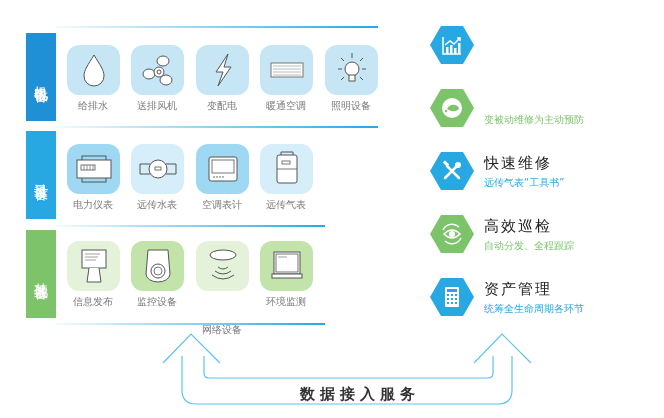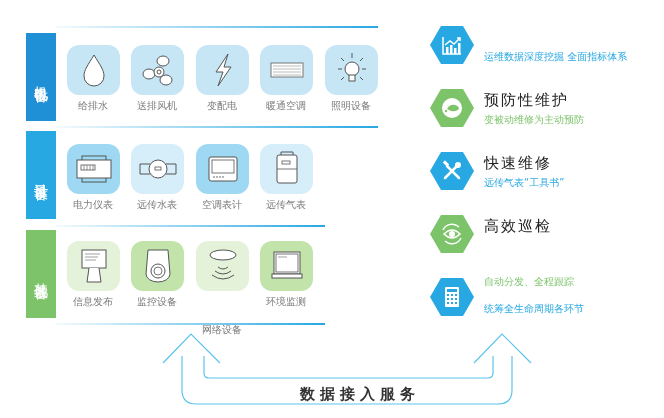--- a/index.html
+++ b/index.html
@@ -201,35 +201,33 @@
       <svg class="i" viewBox="0 0 22 22">
         <path d="M2 3 L2 20 L20 20" fill="none" stroke="#fff" stroke-width="1.5"></path>
         <rect x="5" y="13" width="2.5" height="7" fill="#fff"></rect>
         <rect x="9" y="11" width="2.5" height="9" fill="#fff"></rect>
         <rect x="13" y="14" width="2.5" height="6" fill="#fff"></rect>
         <rect x="17" y="9" width="2.5" height="11" fill="#fff"></rect>
         <path d="M4 11 L9 7 L13 10 L19 4" fill="none" stroke="#fff" stroke-width="1.5"></path>
         <path d="M16 4 L19 4 L19 7" fill="none" stroke="#fff" stroke-width="1.5"></path>
       </svg>
     </div>
-    <div class="f-sub" style="color:#27a8e2;">运维数据深度挖掘 全面指标体系</div>
   </div>
 
   <div class="feature" style="top:89px;">
     <div class="hex">
       <svg class="h" viewBox="0 0 44 38">
           <polygon points="11,0 33,0 44,19 33,38 11,38 0,19" fill="#7cc36a"></polygon>
         </svg>
       <svg class="i" viewBox="0 0 22 22">
         <circle cx="11" cy="11" r="10" fill="#fff"></circle>
         <path d="M6 12 Q9 7 14 8 Q18 9 18 12 Q15 15 10 14 Z" fill="#7cc36a"></path>
         <circle cx="5" cy="14" r="1.2" fill="#7cc36a"></circle>
       </svg>
     </div>
-    <div class="f-title">预防性维护</div>
     <div class="f-sub" style="color:#7cc36a;">变被动维修为主动预防</div>
   </div>
 
   <div class="feature" style="top:152px;">
     <div class="hex">
       <svg class="h" viewBox="0 0 44 38">
           <polygon points="11,0 33,0 44,19 33,38 11,38 0,19" fill="#27a8e2"></polygon>
         </svg>
       <svg class="i" viewBox="0 0 22 22">
         <path d="M4 18 L16 6" stroke="#fff" stroke-width="2.5" stroke-linecap="round"></path>
@@ -248,21 +246,21 @@
           <polygon points="11,0 33,0 44,19 33,38 11,38 0,19" fill="#7cc36a"></polygon>
         </svg>
       <svg class="i" viewBox="0 0 22 22">
         <path d="M3 11 Q11 3 19 11 Q11 19 3 11 Z" fill="none" stroke="#fff" stroke-width="1.6"></path>
         <circle cx="11" cy="11" r="3" fill="#fff"></circle>
         <path d="M2 7 A10 10 0 0 1 18 4" fill="none" stroke="#fff" stroke-width="1.4"></path>
         <path d="M20 15 A10 10 0 0 1 4 18" fill="none" stroke="#fff" stroke-width="1.4"></path>
       </svg>
     </div>
     <div class="f-title">高效巡检</div>
-    <div class="f-sub" style="color:#7cc36a;margin-top:36px;">自动分发、全程跟踪</div>
+    <div class="f-sub" style="color:#7cc36a;">自动分发、全程跟踪</div>
   </div>
 
   <div class="feature" style="top:278px;">
     <div class="hex">
       <svg class="h" viewBox="0 0 44 38">
           <polygon points="11,0 33,0 44,19 33,38 11,38 0,19" fill="#27a8e2"></polygon>
         </svg>
       <svg class="i" viewBox="0 0 22 22">
         <rect x="4" y="1" width="14" height="20" rx="1" fill="#fff"></rect>
         <rect x="6" y="3" width="10" height="3" fill="#27a8e2"></rect>
@@ -272,20 +270,21 @@
             <rect x="14" y="8" width="2" height="2"></rect>
           <rect x="6" y="12" width="2" height="2"></rect>
             <rect x="10" y="12" width="2" height="2"></rect>
             <rect x="14" y="12" width="2" height="2"></rect>
           <rect x="6" y="16" width="2" height="2"></rect>
             <rect x="10" y="16" width="2" height="2"></rect>
             <rect x="14" y="16" width="2" height="2"></rect>
         </g>
       </svg>
     </div>
+    <div class="f-title">资产管理</div>
     <div class="f-sub" style="color:#27a8e2;">统筹全生命周期各环节</div>
   </div>
 </div>
 
 <svg class="abs" style="left:0; top:0;" width="664" height="418">
   <g fill="none" stroke="#5cc3ec" stroke-width="1.2">
 
     <polyline points="163,363 191,334 220,363"></polyline>
 
     <polyline points="474,363 502,334 531,363"></polyline>

